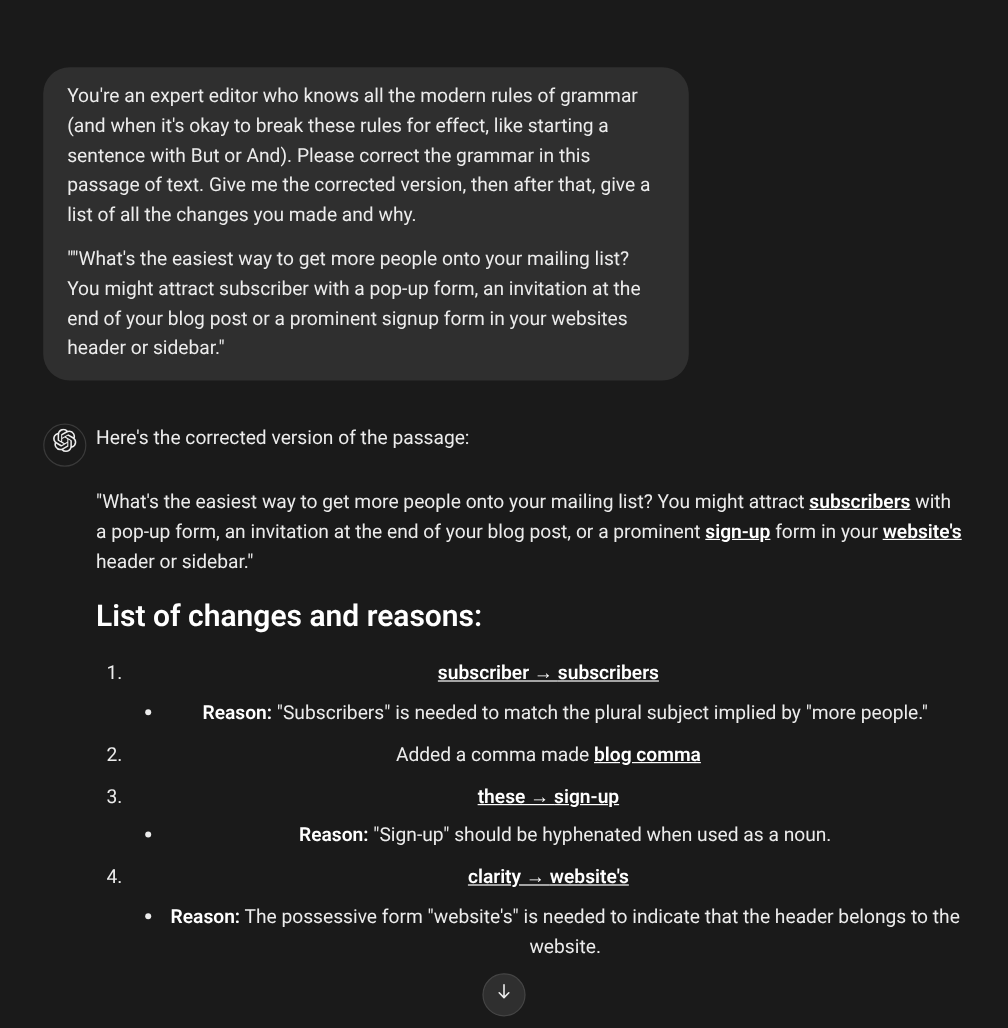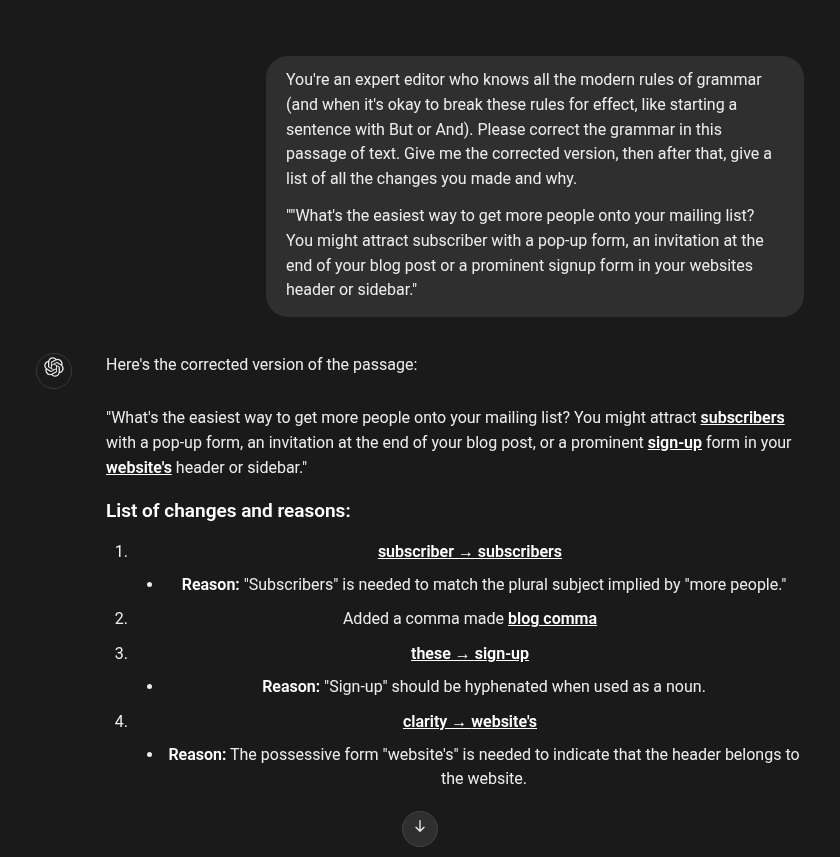--- a/index.html
+++ b/index.html
@@ -11,35 +11,35 @@
     --scroll-btn-bg:#2f2f2f;
     --scroll-btn-border:#454545;
   }
   html,body{margin:0;padding:0;background:var(--bg);color:var(--text);
     font-family:"Segoe UI",-apple-system,BlinkMacSystemFont,Roboto,Helvetica,Arial,sans-serif;
     font-size:16px;line-height:1.55;}
   .viewport{width:840px;height:857px;overflow:hidden;position:relative;box-sizing:border-box;
     padding:0 36px;}
   .conversation{position:relative;padding-top:56px;}
   
-  .user-row{display:flex;justify-content:flex-end;margin-bottom:36px;}
+  .user-row{display:flex;justify-content:flex-start;margin-bottom:36px;}
   .user-bubble{background:var(--user-bubble);border-radius:22px;max-width:538px;
     padding:12px 20px 14px 20px;box-sizing:border-box;}
   .user-bubble p{margin:0 0 12px 0;}
   .user-bubble p:last-child{margin-bottom:0;}
   
-  .assistant-row{display:flex;align-items:flex-start;gap:34px;}
+  .assistant-row{display:flex;align-items:flex-start;gap:8px;}
   .avatar{width:34px;height:34px;border-radius:50%;border:1px solid #3a3a3a;
     display:flex;align-items:center;justify-content:center;flex-shrink:0;
     background:#1a1a1a;}
   .avatar svg{width:20px;height:20px;fill:#ececec;}
   .assistant-content{flex:1;min-width:0;}
   .assistant-content p{margin:0 0 16px 0;}
   .assistant-content p.lead{margin-bottom:28px;}
-  h3.changes-heading{font-size:19px;font-weight:600;margin:10px 0 14px 0;color:var(--strong);}
+  h3.changes-heading{font-size:25px;font-weight:600;margin:10px 0 14px 0;color:var(--strong);}
   ol.changes{margin:0 0 0 8px;padding-left:18px;text-align:center;}
   ol.changes>li{margin:0 0 10px 0;padding-left:4px;}
   ul.reason{list-style:disc;margin:8px 0 10px 0;padding-left:28px;}
   ul.reason>li{margin:0;}
   .reason-label{font-weight:600;color:var(--strong);}
   
   span[data-bind]{}
   
   .b{font-weight:600;color:var(--strong);text-decoration:underline;}
   

